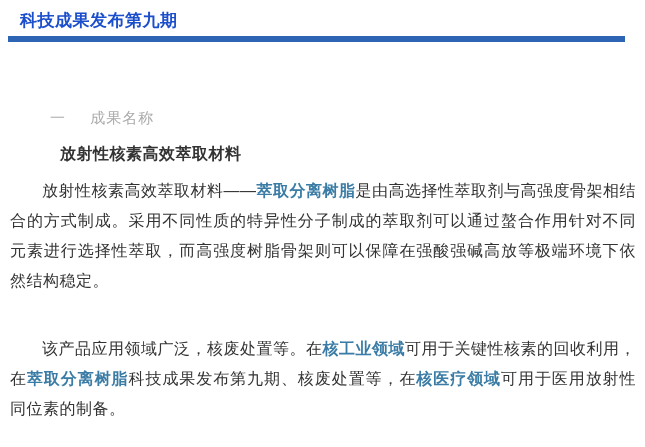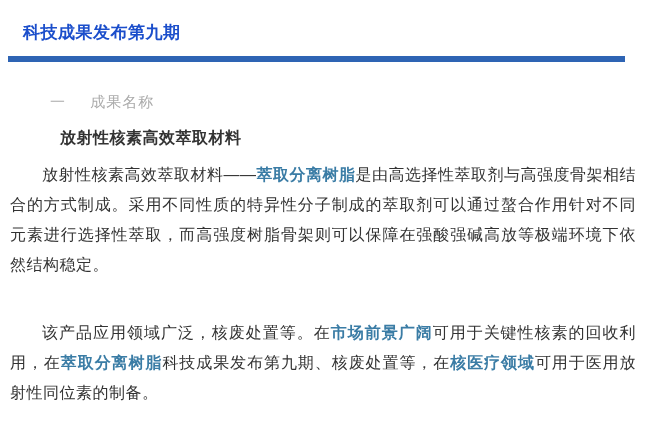--- a/index.html
+++ b/index.html
@@ -9,22 +9,22 @@
   }
   .page {
     position: relative;
     width: 645px;
     height: 447px;
     background: #ffffff;
     overflow: hidden;
     font-family: "Liberation Sans", "DejaVu Sans", sans-serif;
   }
   .doc-title {
-    margin: 12px;
-    padding: 10px 0 0 11px;
+    margin: 0;
+    padding: 10px 0 0 20px;
     font-size: 17px;
     line-height: 22px;
     font-weight: bold;
     color: #1b4ecb;
     letter-spacing: 0.5px;
   }
   .title-bar {
     margin: 4px 0 0 8px;
     width: 617px;
     height: 6px;
@@ -36,20 +36,21 @@
     line-height: 18px;
     color: #aaaaaa;
     letter-spacing: 1px;
   }
   .section-label .sec-num {
     display: inline-block;
   }
   .section-label .sec-text {
     display: inline-block;
     margin-left: 19px;
+    margin-top: 36px;
   }
   .section-one { margin-top: 31px; }
   .section-two { margin-top: 33px; }
   .result-name {
     margin: 17px 0 8px 60px;
     font-size: 16px;
     line-height: 19px;
     font-weight: bold;
     color: #333333;
     letter-spacing: 0.5px;
@@ -82,15 +83,15 @@
   <div class="section-label section-one">
     <span class="sec-num">一</span>
     <span class="sec-text">成果名称</span>
   </div>
 
   <div class="result-name">放射性核素高效萃取材料</div>
 
 
   <p class="body-para para-1"><span>放射性核素高效萃取材料——</span><span class="hl">萃取分离树脂</span><span>是由高选择性萃取剂与高强度骨架相结合的方式制成。采用不同性质的特异性分子制成的萃取剂可以通过螯合作用针对不同元素进行选择性萃取，而高强度树脂骨架则可以保障在强酸强碱高放等极端环境下依然结构稳定。</span></p>
 
-  <p class="body-para para-2"><span>该产品应用领域广泛，核废处置等。在</span><span class="hl">市场前景广阔</span><span>可用于关键性核素的回收利用，在</span><span class="hl">萃取分离树脂</span><span>科技成果发布第九期、核废处置等，在</span><span class="hl">核医疗领域</span><span>可用于医用放射性同位素的制备。</span></p>
+  <p class="body-para para-2"><span>该产品应用领域广泛，核废处置等。在</span><span class="hl">核工业领域</span><span>可用于关键性核素的回收利用，在</span><span class="hl">萃取分离树脂</span><span>科技成果发布第九期、核废处置等，在</span><span class="hl">核医疗领域</span><span>可用于医用放射性同位素的制备。</span></p>
 
 </div>
 
 </body></html>

